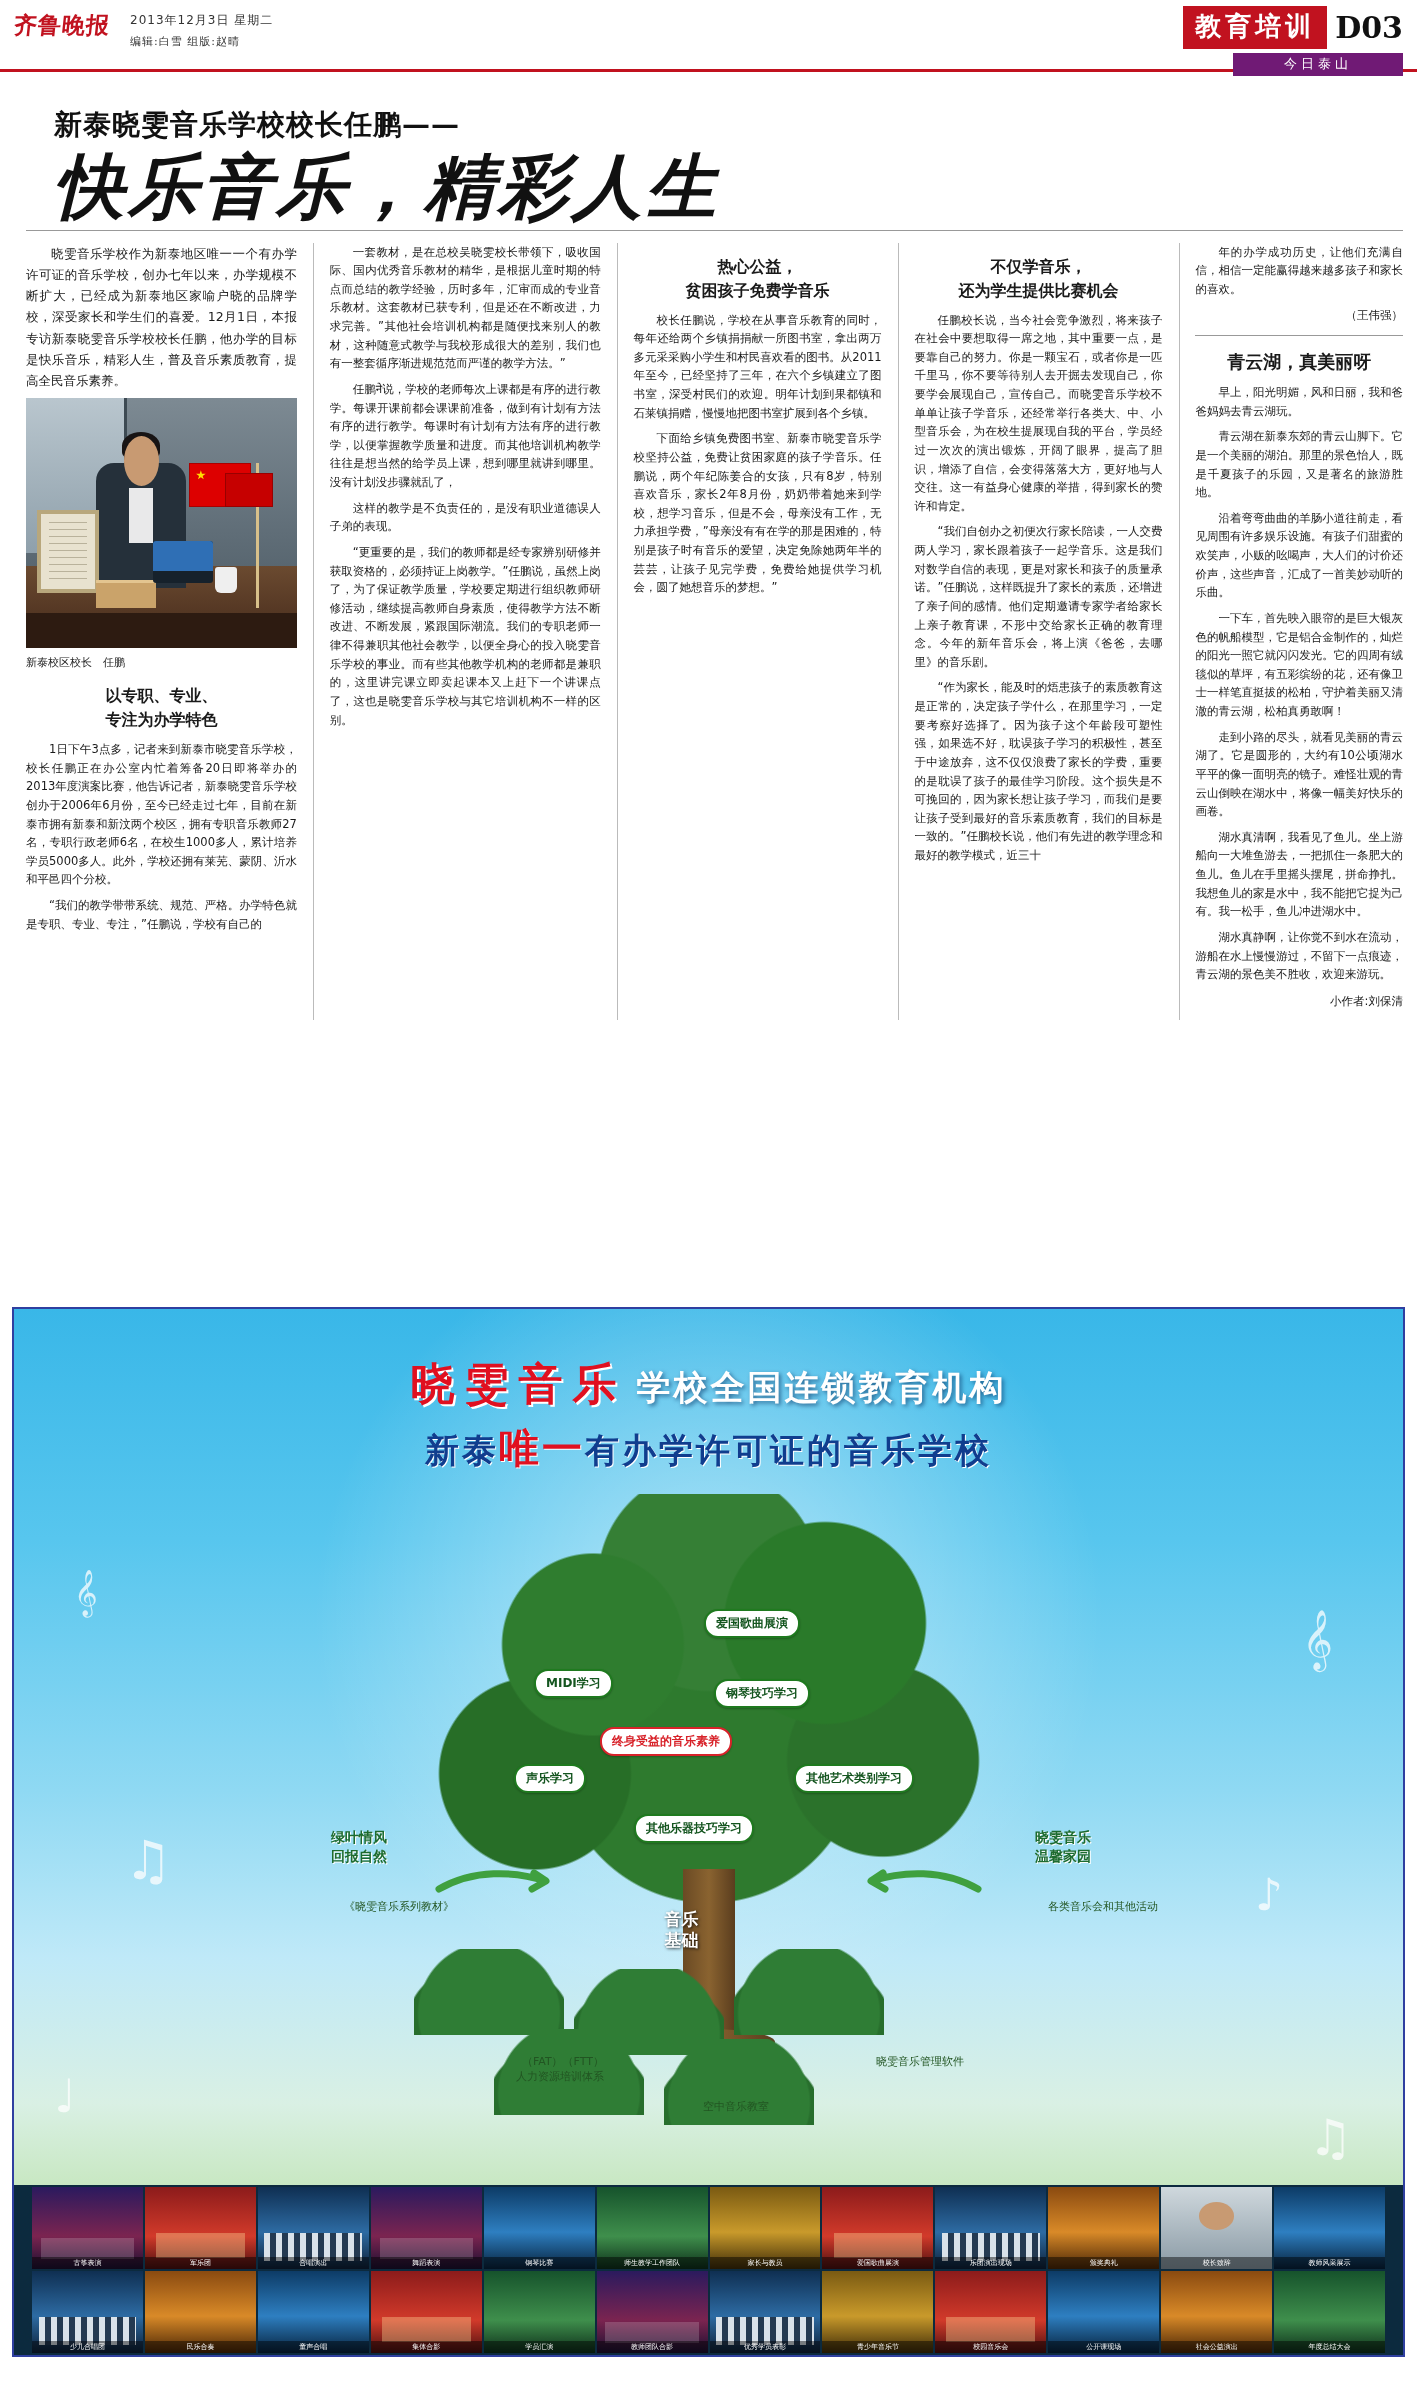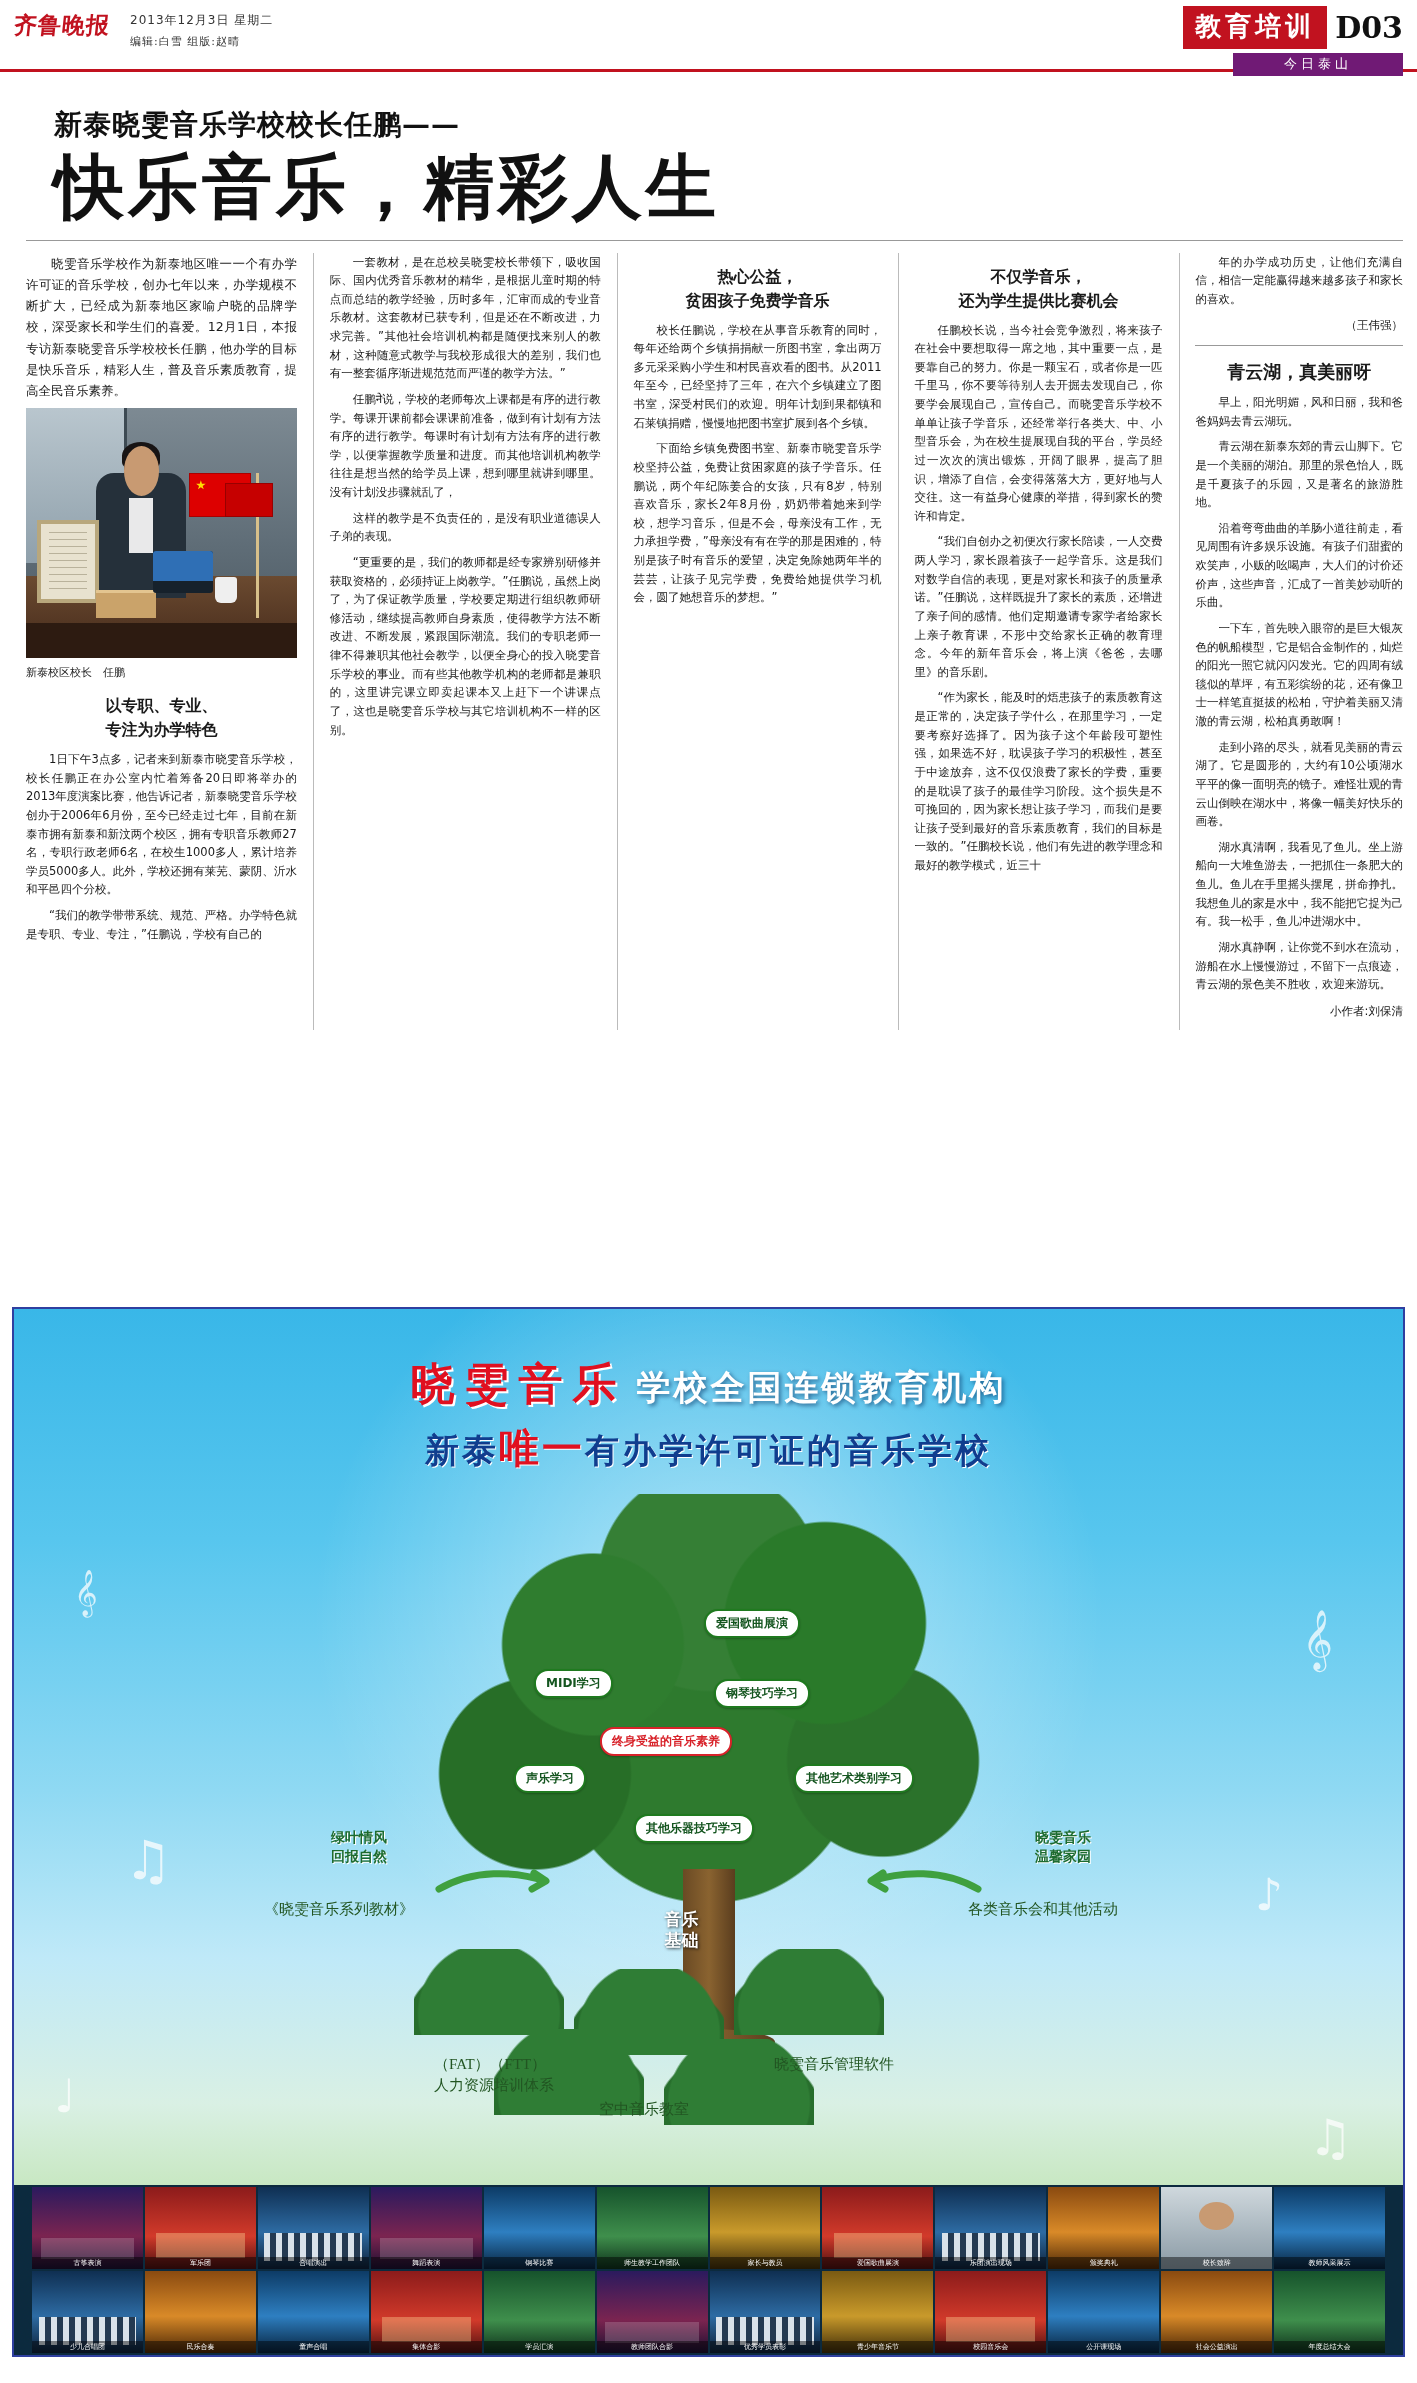--- a/index.html
+++ b/index.html
@@ -81,23 +81,24 @@
     color:#111;
     margin:18px 0 2px 28px;
     letter-spacing:1px;
     font-weight:bold;
   }
   .headline{
     font-family:"DejaVu Serif","Liberation Serif",serif;
     font-size:70px;
     font-weight:bold;
     color:#111;
-    margin:6px 0 16px 28px;
+    margin:6px 0 6px 28px;
     letter-spacing:4px;
     line-height:1.05;
+    font-style:italic;
   }
   .hr-thin{border:0;border-top:1px solid #999;margin:4px 0 12px 0;}
 
   .cols{
     display:flex;
     gap:16px;
     align-items:flex-start;
   }
   .col{
     width:308px;
@@ -247,21 +248,21 @@
   .arrow{
     position:absolute;width:120px;height:26px;
   }
   .arrow svg{width:100%;height:100%;}
   .side-head{
     position:absolute;font-family:Liberation Mono, monospace;
     font-weight:bold;font-size:14px;color:#1d6b2f;line-height:1.35;text-align:center;
     text-shadow:1px 1px 0 #fff;
   }
   .side-sub{
-    position:absolute;font-size:15px;color:#225522;text-align:left;line-height:1.4;font-family:Liberation Serif, serif;
+    position:absolute;font-size:11px;color:#225522;text-align:right;line-height:1.4;
   }
   .bush{
     position:absolute;width:150px;height:86px;
     background:
       radial-gradient(circle at 50% 75%,#2f7d35 0 70px,transparent 72px),
       radial-gradient(circle at 30% 85%,#276e2c 0 50px,transparent 52px),
       radial-gradient(circle at 70% 85%,#276e2c 0 50px,transparent 52px);
   }
   .phone{
     position:absolute;right:40px;bottom:36px;

